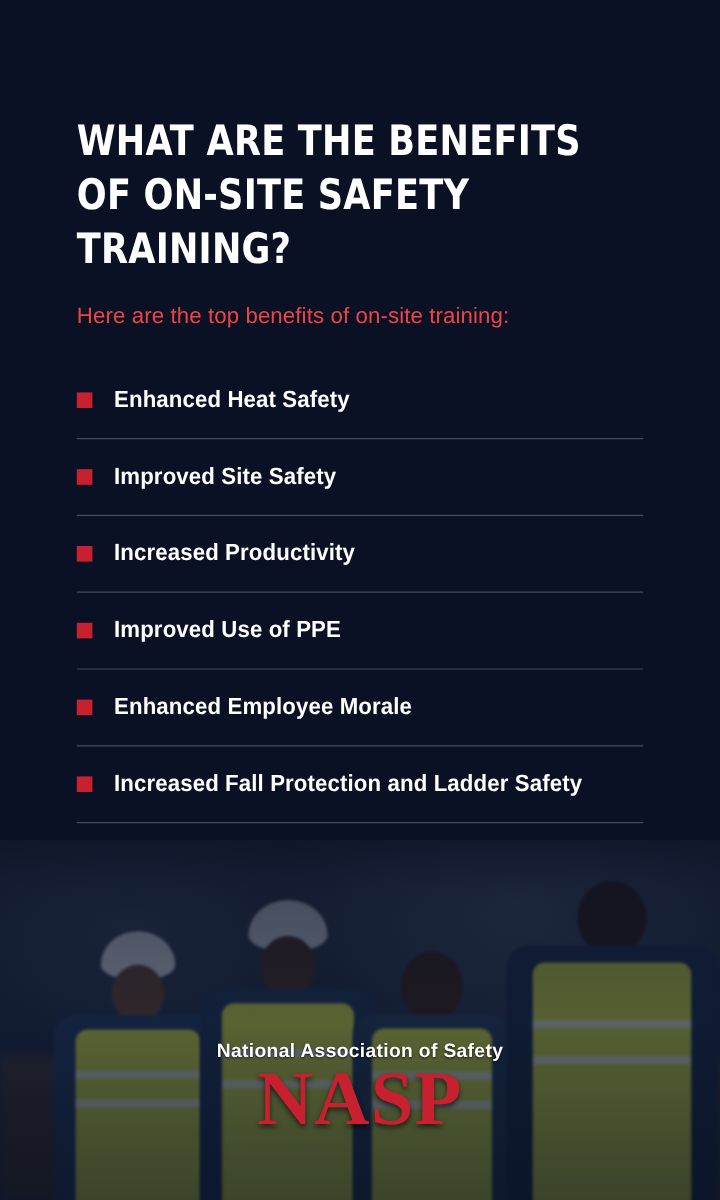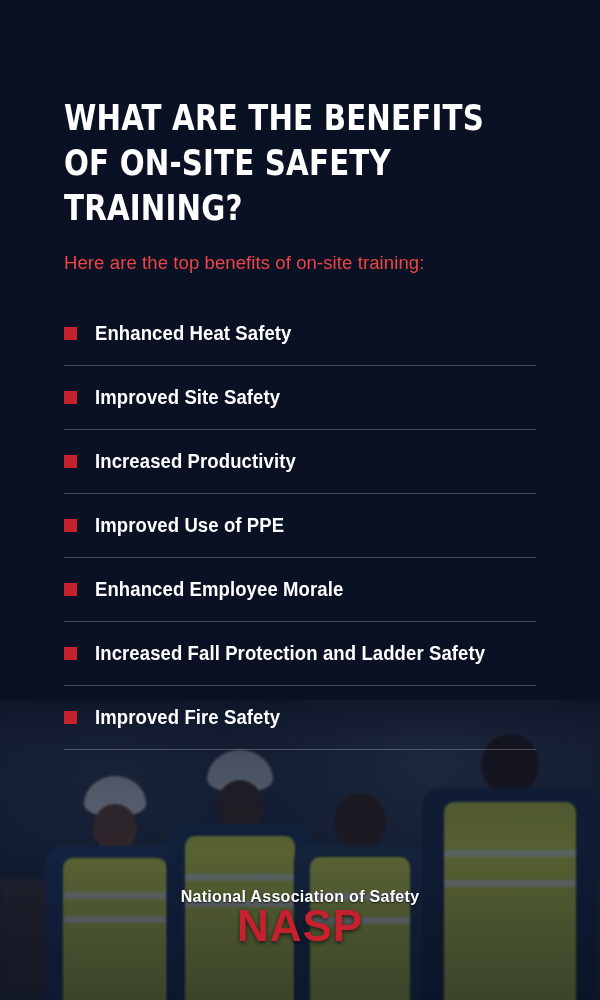--- a/index.html
+++ b/index.html
@@ -137,23 +137,23 @@
   }
   .logo .top-line {
     color:#ffffff;
     font-size:16px;
     font-weight:bold;
     letter-spacing:0.3px;
     margin-bottom:-2px;
     text-shadow:0 1px 2px rgba(0,0,0,0.8);
   }
   .logo .mark {
-    font-family:Liberation Sans, sans-serif;
+    font-family:Liberation Serif, serif;
     color:#c7202e;
-    font-size:44px;
+    font-size:64px;
     font-weight:bold;
     letter-spacing:1px;
     line-height:1;
     text-shadow:0 2px 4px rgba(0,0,0,0.6);
   }
   .logo .bottom-line {
     color:#ffffff;
     font-size:11px;
     font-style:italic;
     letter-spacing:1.5px;
@@ -238,24 +238,20 @@
         <span class="label">Improved Use of PPE</span>
       </li>
       <li>
         <span class="bullet"></span>
         <span class="label">Enhanced Employee Morale</span>
       </li>
       <li>
         <span class="bullet"></span>
         <span class="label">Increased Fall Protection and Ladder Safety</span>
       </li>
-      <li>
-        <span class="bullet"></span>
-        <span class="label">Improved Fire Safety</span>
-      </li>
     </ul>
   </div>
 
   <div class="logo">
     <div class="top-line">National Association of Safety</div>
     <div class="mark">NASP</div>
   </div>
 
 </div>
 

